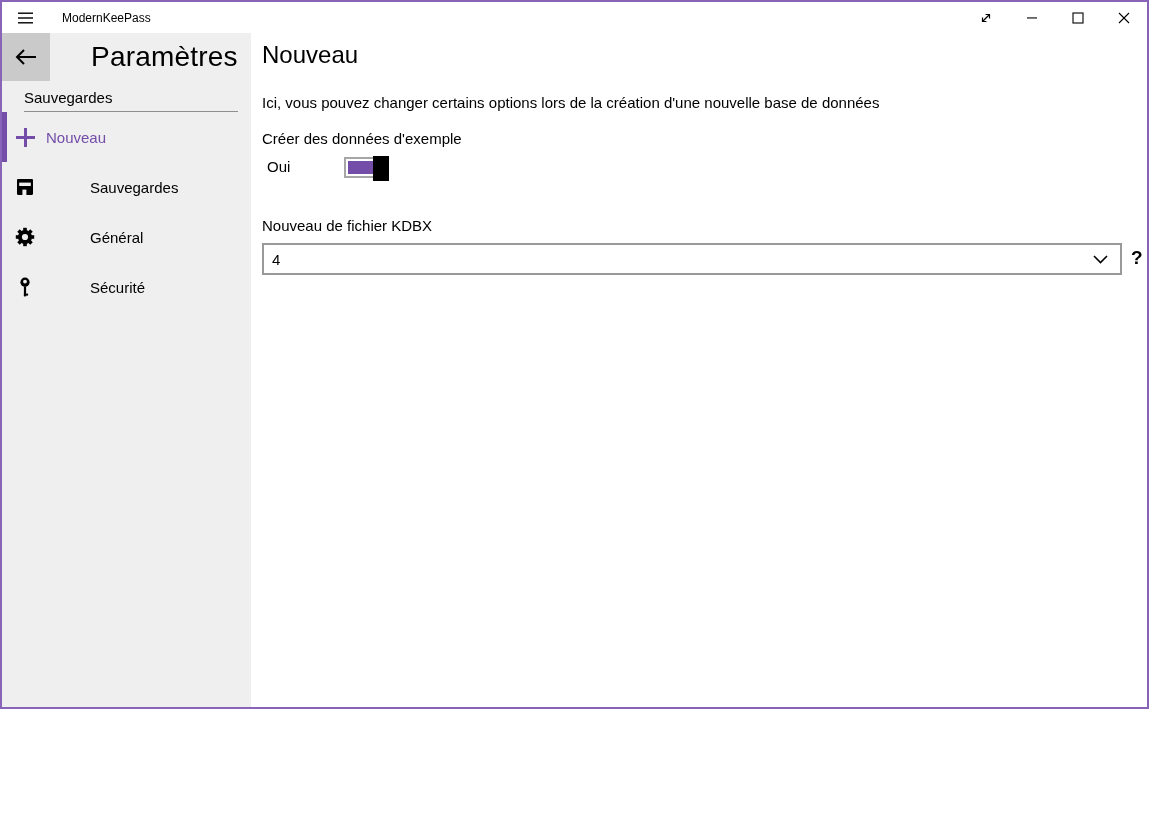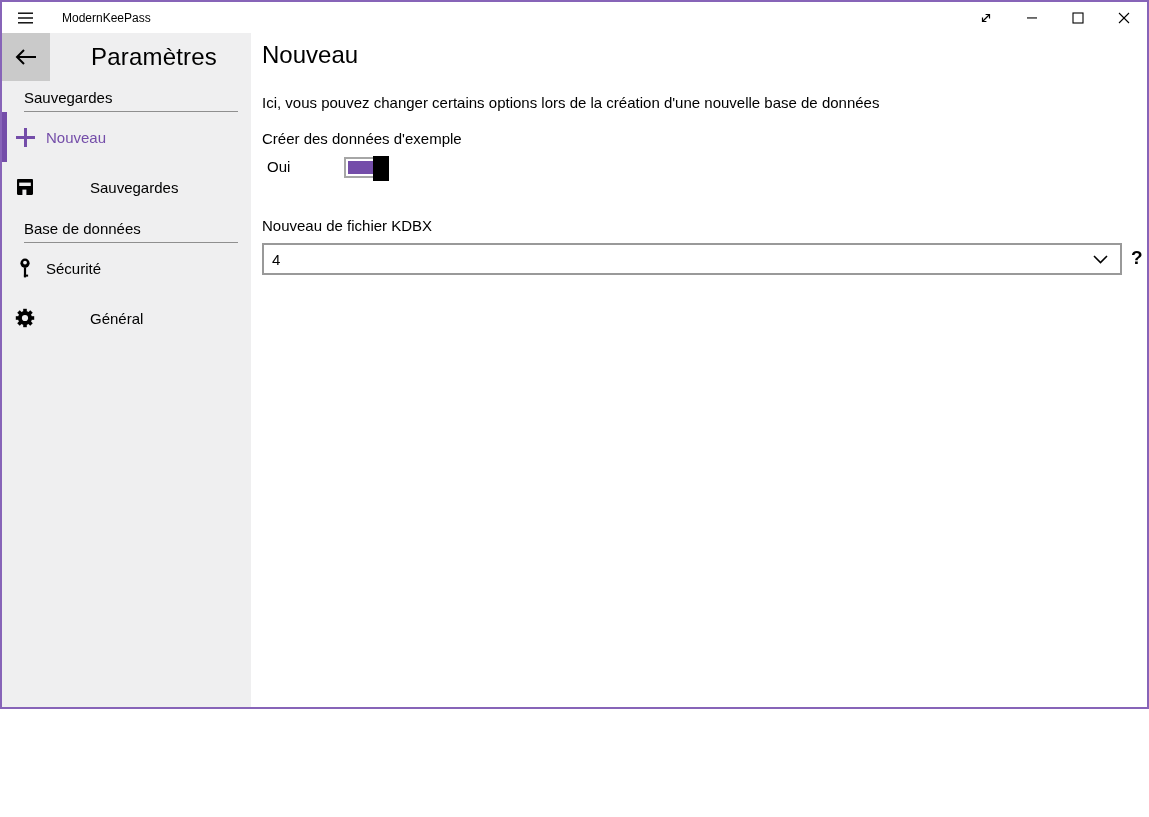--- a/index.html
+++ b/index.html
@@ -31,21 +31,21 @@
   .body-row { position:absolute; top:31px; left:0; right:0; bottom:0; display:flex; }
   .sidebar { width:249px; background:#efeff0; position:relative; flex:none; }
   .main { flex:1; background:#fff; position:relative; }
 
   
   .sidebar-header { height:48px; display:flex; align-items:center; }
   .back-btn {
     width:48px; height:48px; flex:none; background:#cacaca; border:none; cursor:pointer;
     display:flex; align-items:center; justify-content:center;
   }
-  .pane-title { font-size:24px; font-weight:300; margin-left:41px; letter-spacing:0.2px; }
+  .pane-title { font-size:28px; font-weight:300; margin-left:41px; letter-spacing:0.2px; }
 
   .section-label {
     margin:8px 13px 0 22px; padding-bottom:5px;
     font-size:15px; color:#000; border-bottom:1px solid #8f8f8f;
   }
   .nav-item {
     position:relative; height:50px; display:flex; align-items:center; cursor:pointer;
   }
   .nav-item .nav-icon {
     width:20px; height:20px; margin-left:13px; flex:none;
@@ -158,49 +158,48 @@
         <span class="nav-icon">
           <svg width="18" height="18" viewBox="0 0 18 18">
             <path d="M1 2.2 C1 1.5 1.5 1 2.2 1 H15.8 C16.5 1 17 1.5 17 2.2 V15.8 C17 16.5 16.5 17 15.8 17 H2.2 C1.5 17 1 16.5 1 15.8 Z" fill="#000"></path>
             <rect x="3.2" y="4.6" width="11.6" height="3.4" fill="#efeff0"></rect>
             <rect x="6.4" y="11.6" width="4" height="5.4" fill="#efeff0"></rect>
           </svg>
         </span>
         <span class="nav-label">Sauvegardes</span>
       </div>
 
-      <div class="section-label">Base de données</div>
-
-      <div class="nav-item">
-        <span class="nav-icon">
-          <svg width="14" height="21" viewBox="0 0 14 21">
-            <circle cx="7" cy="5.2" r="4.6" fill="#000"></circle>
-            <circle cx="7" cy="4.6" r="1.9" fill="#efeff0"></circle>
-            <rect x="5.9" y="9.4" width="2.2" height="10" fill="#000"></rect>
-            <rect x="5.9" y="16.6" width="4.2" height="2" fill="#000"></rect>
-          </svg>
-        </span>
-        <span class="nav-label">Sécurité</span>
-      </div>
 
       <div class="nav-item">
         <span class="nav-icon">
           <svg width="20" height="20" viewBox="0 0 20 20">
             <g fill="#000">
               <rect x="8.2" y="0.8" width="3.6" height="18.4"></rect>
               <rect x="8.2" y="0.8" width="3.6" height="18.4" transform="rotate(45 10 10)"></rect>
               <rect x="8.2" y="0.8" width="3.6" height="18.4" transform="rotate(90 10 10)"></rect>
               <rect x="8.2" y="0.8" width="3.6" height="18.4" transform="rotate(135 10 10)"></rect>
               <circle cx="10" cy="10" r="7"></circle>
             </g>
             <circle cx="10" cy="10" r="3.1" fill="#efeff0"></circle>
           </svg>
         </span>
         <span class="nav-label">Général</span>
       </div>
+
+      <div class="nav-item">
+        <span class="nav-icon">
+          <svg width="14" height="21" viewBox="0 0 14 21">
+            <circle cx="7" cy="5.2" r="4.6" fill="#000"></circle>
+            <circle cx="7" cy="4.6" r="1.9" fill="#efeff0"></circle>
+            <rect x="5.9" y="9.4" width="2.2" height="10" fill="#000"></rect>
+            <rect x="5.9" y="16.6" width="4.2" height="2" fill="#000"></rect>
+          </svg>
+        </span>
+        <span class="nav-label">Sécurité</span>
+      </div>
     </div>
 
     <div class="main">
       <h1 class="page-title">Nouveau</h1>
       <div class="page-desc">Ici, vous pouvez changer certains options lors de la création d'une nouvelle base de données</div>
 
       <div class="field-label-1">Créer des données d'exemple</div>
 
       <div class="toggle-row">
         <span class="toggle-state">Oui</span>

